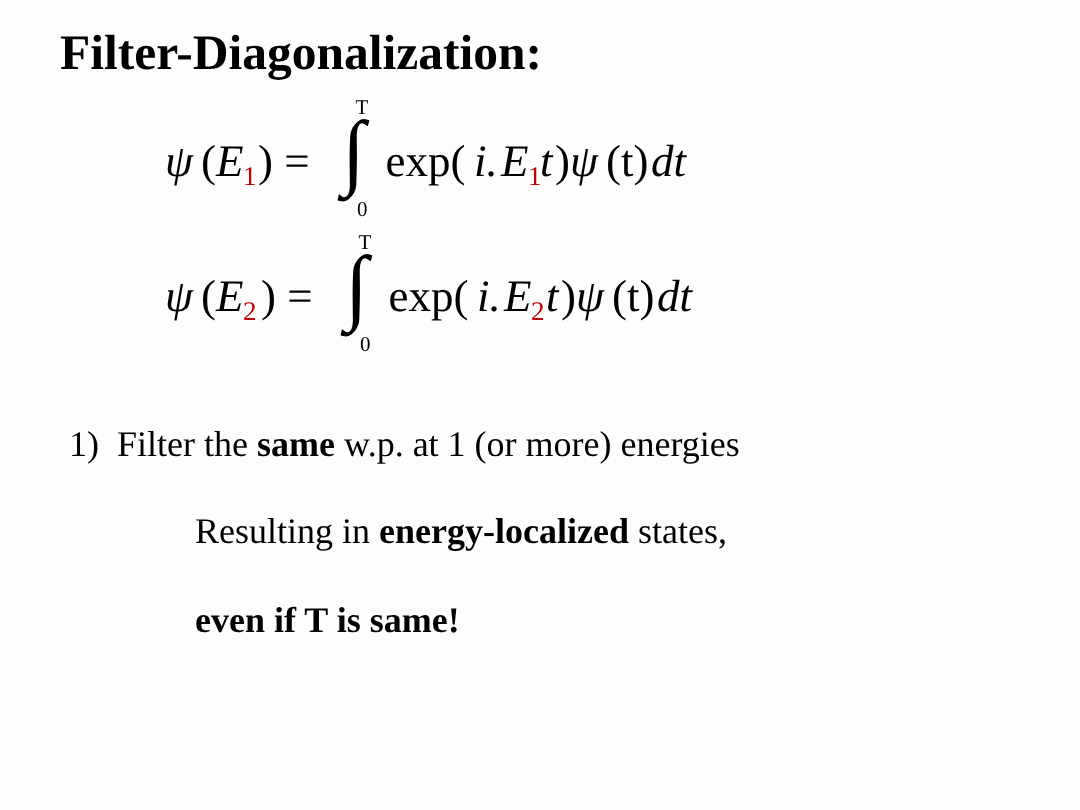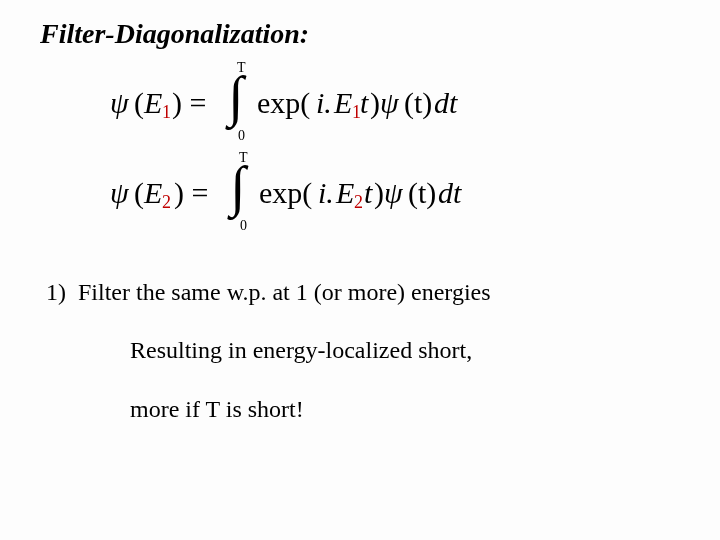--- a/index.html
+++ b/index.html
@@ -12,24 +12,23 @@
     color: #000;
   }
   .slide {
     position: relative;
     width: 720px;
     height: 540px;
     box-sizing: border-box;
     padding: 18px 40px 0 40px;
   }
   .title {
-    font-size: 28px;
+    font-size: 33px;
     font-weight: bold;
     margin: 0 0 6px 0;
-    font-style: italic;
   }
   .eqblock {
     margin-left: 70px;
   }
   .eq {
     position: relative;
     height: 90px;
     font-size: 30px;
     font-style: italic;
   }
@@ -60,21 +59,21 @@
     line-height: 1.35;
   }
   .item1 {
     margin-left: 6px;
     margin-bottom: 26px;
   }
   .indent {
     margin-left: 90px;
     margin-bottom: 26px;
   }
-  .bold { font-weight: normal; }
+  .bold { font-weight: bold; }
 </style>
 </head>
 <body>
 
 <div class="slide">
   <h1 class="title">Filter-Diagonalization:</h1>
 
   <div class="eqblock">
 
     <div class="eq">
@@ -117,17 +116,17 @@
       <span class="piece" style="left:328px; top:30px;">dt</span>
     </div>
 
   </div>
 
   <div class="body">
     <div class="item1">
       <span>1)</span>&nbsp;&nbsp;<span>Filter the </span><span class="bold">same</span><span> w.p. at 1 (or more) energies</span>
     </div>
     <div class="indent">
-      <span>Resulting in </span><span class="bold">energy-localized</span><span> short,</span>
+      <span>Resulting in </span><span class="bold">energy-localized</span><span> states,</span>
     </div>
-    <div class="indent bold">more if T is short!</div>
+    <div class="indent bold">even if T is same!</div>
   </div>
 </div>
 
 </body></html>

